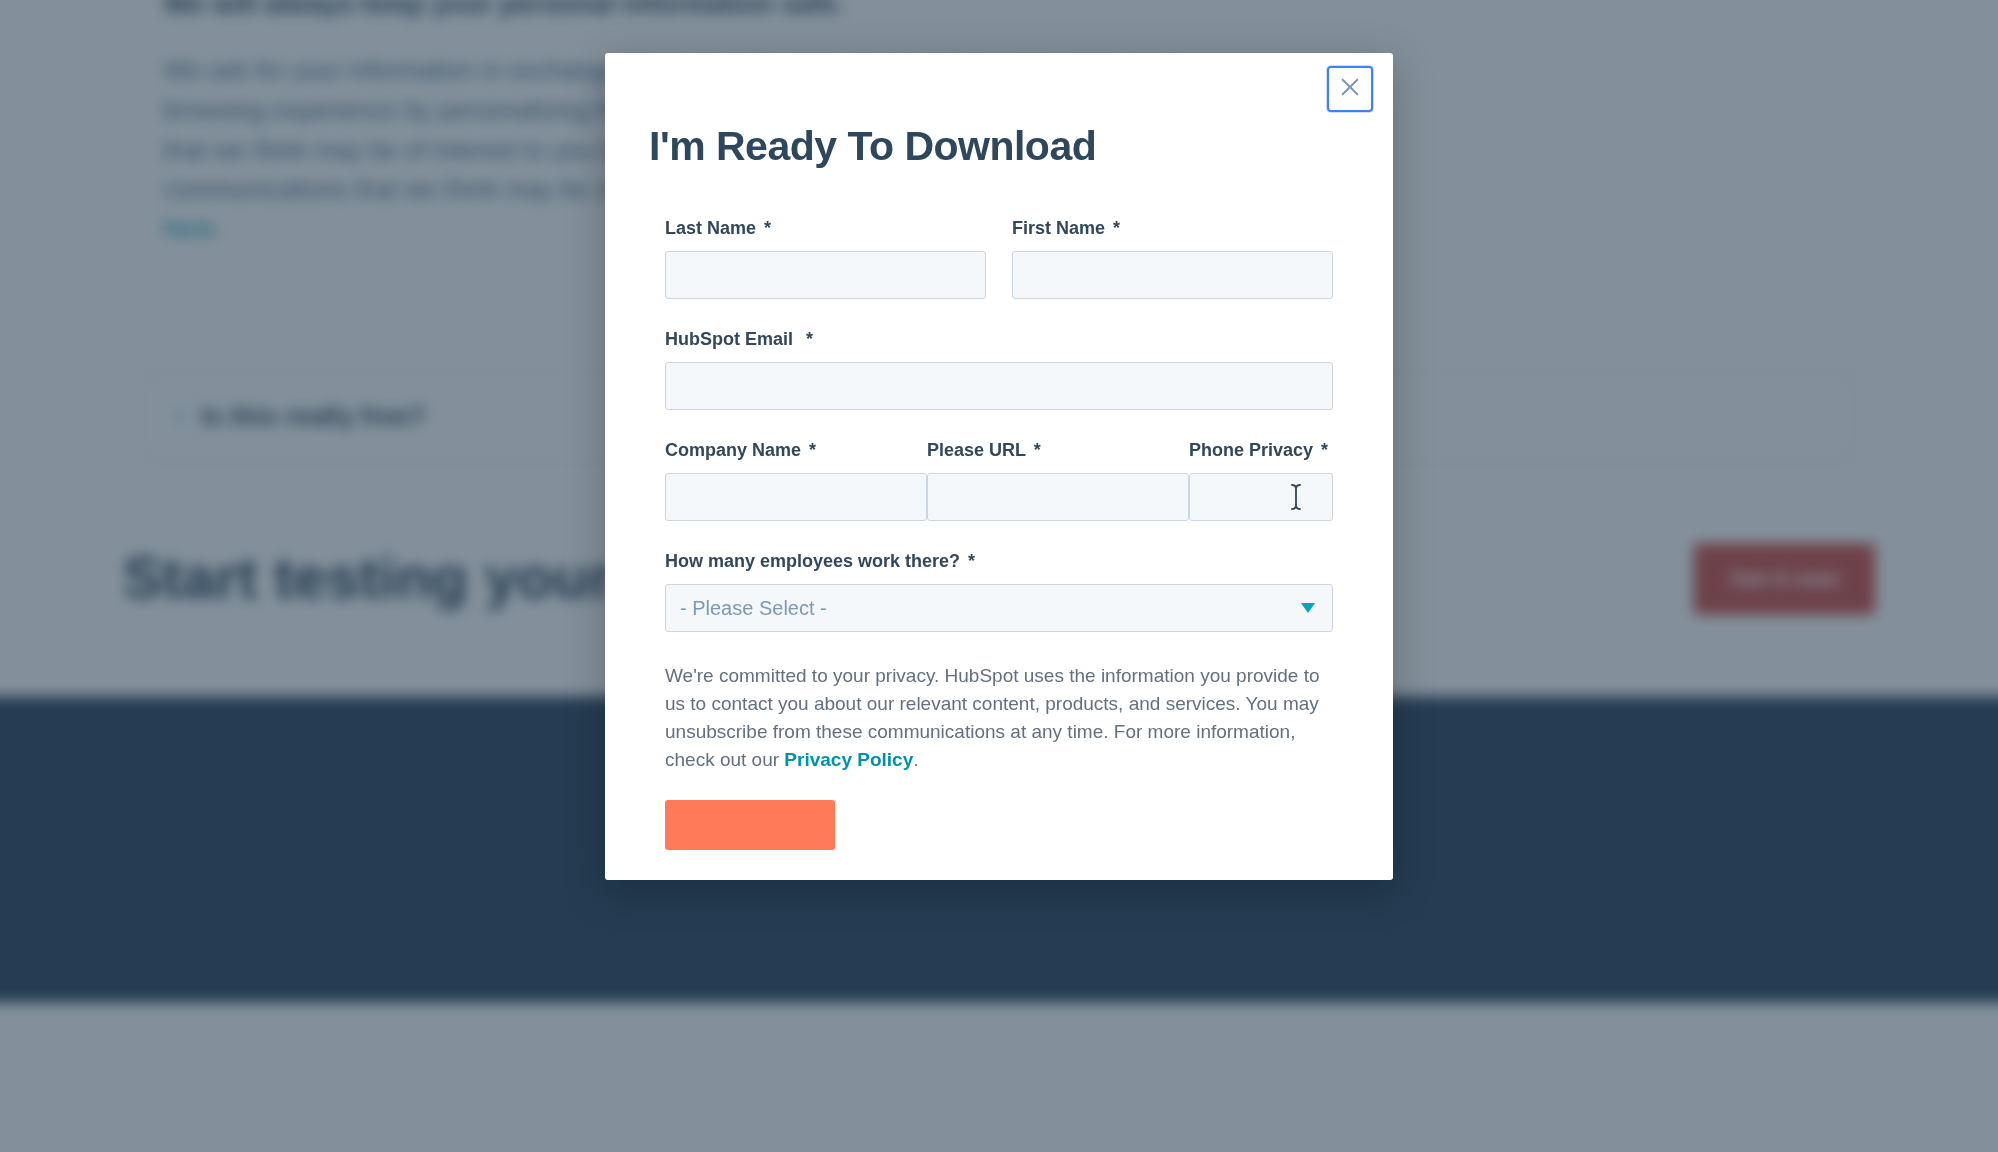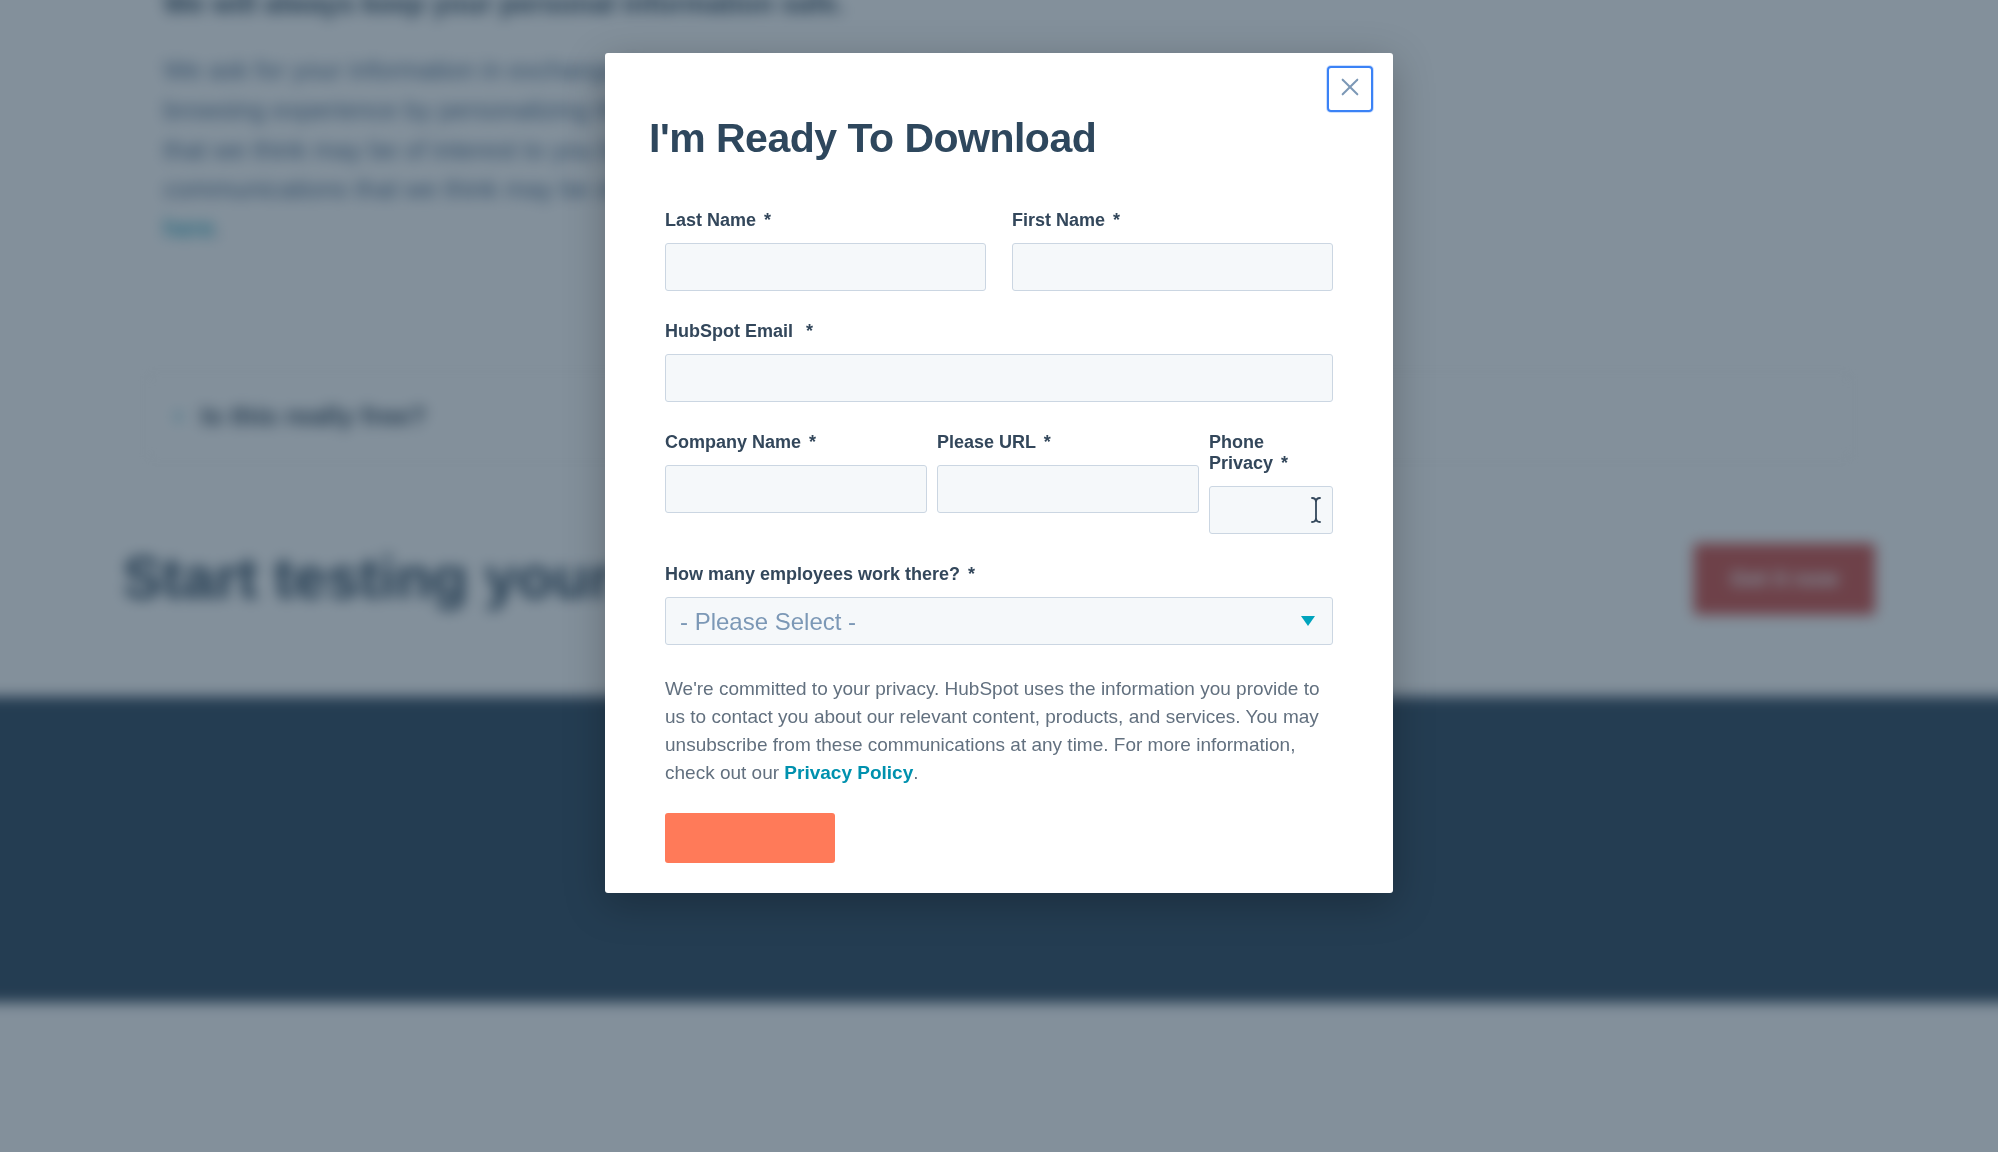--- a/index.html
+++ b/index.html
@@ -78,21 +78,21 @@
     width: 788px;
     max-height: calc(100% - 53px);
     background: #fff;
     border-radius: 3px;
     display: flex;
     flex-direction: column;
     box-shadow: 0 10px 40px rgba(0,0,0,.25);
   }
   .modal-scroll {
     overflow-y: auto;
-    padding: 32px 44px 0 44px;
+    padding: 40px 44px 0 44px;
     flex: 1;
   }
   .modal-scroll::-webkit-scrollbar { width: 11px; }
   .modal-scroll::-webkit-scrollbar-thumb { background: #c9c9c9; border-radius: 6px; }
   .modal-scroll::-webkit-scrollbar-track { background: #f0f0f0; }
 
   .close-btn {
     position: absolute;
     top: 13px;
     right: 20px;
@@ -115,21 +115,21 @@
     font-size: 41px;
     font-weight: 700;
     color: #2e475d;
     margin: 30px 0 48px 0;
     letter-spacing: -.5px;
   }
 
   .form { padding: 0 16px; }
 
   .row { display: flex; gap: 26px; margin-bottom: 30px; }
-  .row-3 { display: flex; gap: 10px; margin-bottom: 30px; }
+  .row-3 { display: flex; margin-bottom: 30px; }
   .field { flex: 1; display: flex; flex-direction: column; }
   .field-full { width: 100%; margin-bottom: 30px; }
 
   .label {
     font-size: 18px;
     font-weight: 600;
     color: #33475b;
     margin-bottom: 12px;
   }
   .label .req { color: #33475b; margin-left: 3px; }
@@ -144,21 +144,21 @@
     color: #33475b;
     font-family: inherit;
   }
 
   .select-wrap { position: relative; }
   .select {
     width: 100%;
     appearance: none;
     -webkit-appearance: none;
     color: #7c98b6;
-    font-size: 24px;
+    font-size: 20px;
     cursor: pointer;
   }
   .select-caret {
     position: absolute;
     right: 18px;
     top: 50%;
     transform: translateY(-50%);
     pointer-events: none;
   }
   .select-caret svg { width: 14px; height: 10px; }

